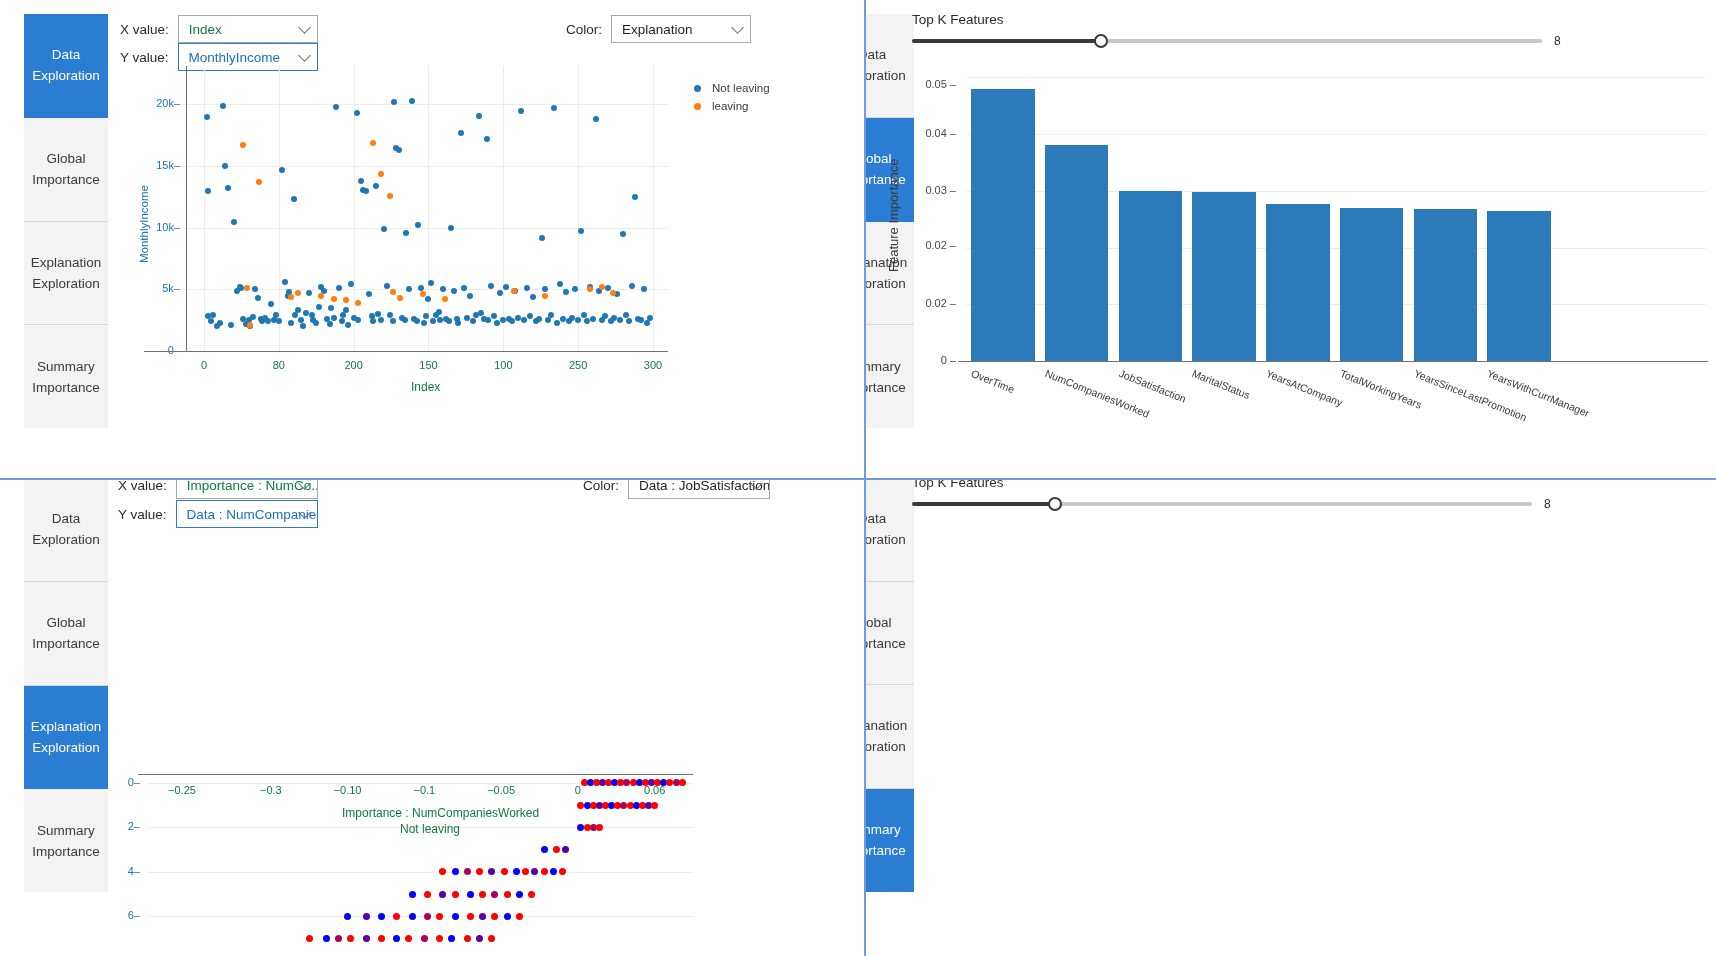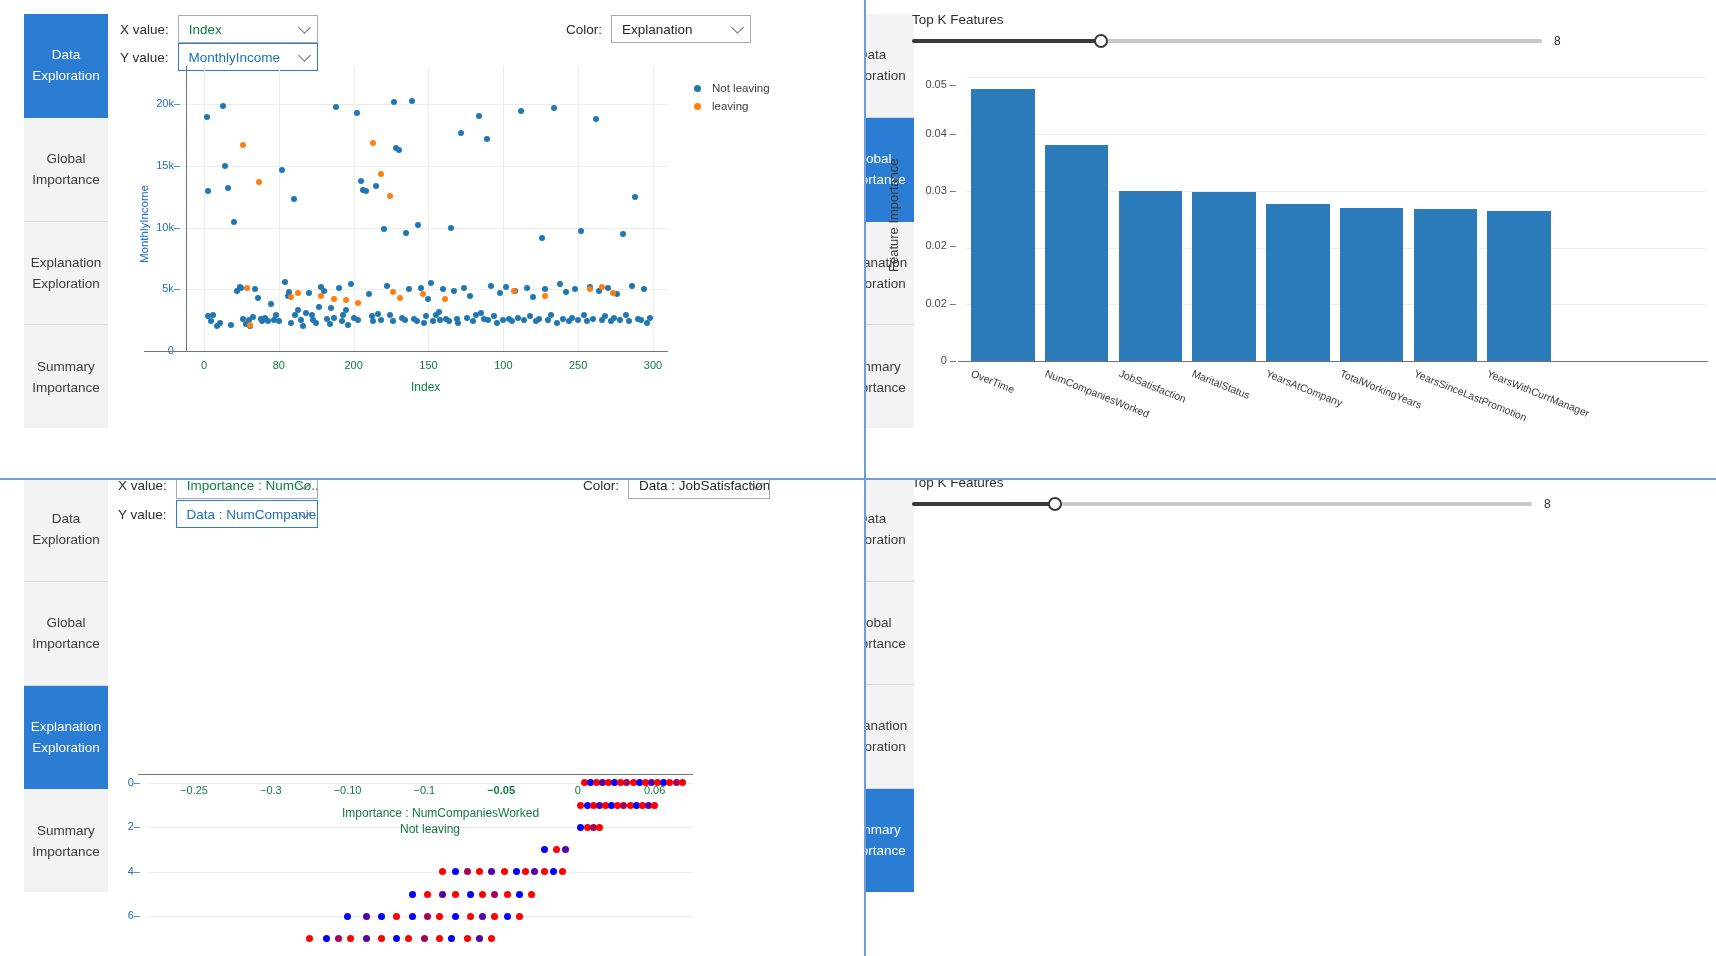--- a/index.html
+++ b/index.html
@@ -541,29 +541,29 @@
         <div class="grid-line" style="left: 148px; top: 302.898px; width: 545px; height: 1px;"></div>
         <div class="tick-lbl tick-blue" style="left: 96px; top: 295.898px; width: 44px; text-align: right;">0–</div>
         <div class="grid-line" style="left: 148px; top: 347.388px; width: 545px; height: 1px;"></div>
         <div class="tick-lbl tick-blue" style="left: 96px; top: 340.388px; width: 44px; text-align: right;">2–</div>
         <div class="grid-line" style="left: 148px; top: 391.878px; width: 545px; height: 1px;"></div>
         <div class="tick-lbl tick-blue" style="left: 96px; top: 384.878px; width: 44px; text-align: right;">4–</div>
         <div class="grid-line" style="left: 148px; top: 436.367px; width: 545px; height: 1px;"></div>
         <div class="tick-lbl tick-blue" style="left: 96px; top: 429.367px; width: 44px; text-align: right;">6–</div>
         <div class="tick-lbl tick-blue" style="left: 96px; top: 473.857px; width: 44px; text-align: right;">8–</div>
         <div class="grid-line" style="left: 194.056px; top: 512px; width: 1px;"></div>
-        <div class="tick-lbl tick-green" style="left: 168.056px; top: 304px; width: 52px; text-align: center;">−0.25</div>
+        <div class="tick-lbl tick-green" style="left: 168.056px; top: 304px; width: 52px; ">−0.25</div>
         <div class="grid-line" style="left: 270.817px; top: 512px; width: 1px;"></div>
         <div class="tick-lbl tick-green" style="left: 244.817px; top: 304px; width: 52px; text-align: center;">−0.3</div>
         <div class="grid-line" style="left: 347.577px; top: 512px; width: 1px;"></div>
         <div class="tick-lbl tick-green" style="left: 321.577px; top: 304px; width: 52px; text-align: center;">−0.10</div>
         <div class="grid-line" style="left: 424.338px; top: 512px; width: 1px;"></div>
         <div class="tick-lbl tick-green" style="left: 398.338px; top: 304px; width: 52px; text-align: center;">−0.1</div>
         <div class="grid-line" style="left: 501.099px; top: 512px; width: 1px;"></div>
-        <div class="tick-lbl tick-green" style="left: 475.099px; top: 304px; width: 52px; text-align: center; font-weight: bold;">−0.05</div>
+        <div class="tick-lbl tick-green" style="left: 475.099px; top: 304px; width: 52px; text-align: center;">−0.05</div>
         <div class="grid-line" style="left: 577.859px; top: 512px; width: 1px;"></div>
         <div class="tick-lbl tick-green" style="left: 551.859px; top: 304px; width: 52px; text-align: center;">0</div>
         <div class="grid-line" style="left: 654.62px; top: 512px; width: 1px;"></div>
         <div class="tick-lbl tick-green" style="left: 628.62px; top: 304px; width: 52px; text-align: center;">0.06</div>
         <div class="axis-line" style="left: 577.859px; top: 512px; width: 1.4px;"></div>
         <div class="axis-line" style="left: 138px; top: 294px; width: 555px; height: 1.4px;"></div>
         <div class="dot" style="left: 305.697px; top: 455.112px; width: 7px; height: 7px; background: rgb(255, 0, 0);"></div>
         <div class="dot" style="left: 322.585px; top: 455.112px; width: 7px; height: 7px; background: rgb(0, 0, 255);"></div>
         <div class="dot" style="left: 334.866px; top: 455.112px; width: 7px; height: 7px; background: rgb(170, 0, 85);"></div>
         <div class="dot" style="left: 347.148px; top: 455.112px; width: 7px; height: 7px; background: rgb(255, 0, 0);"></div>

